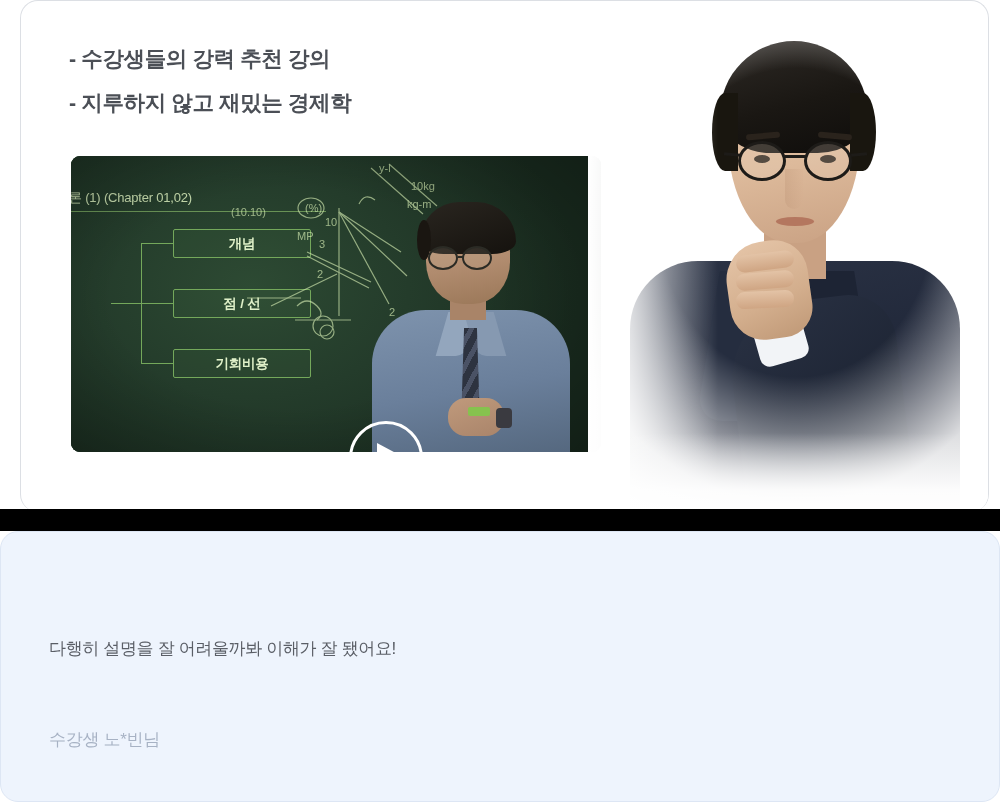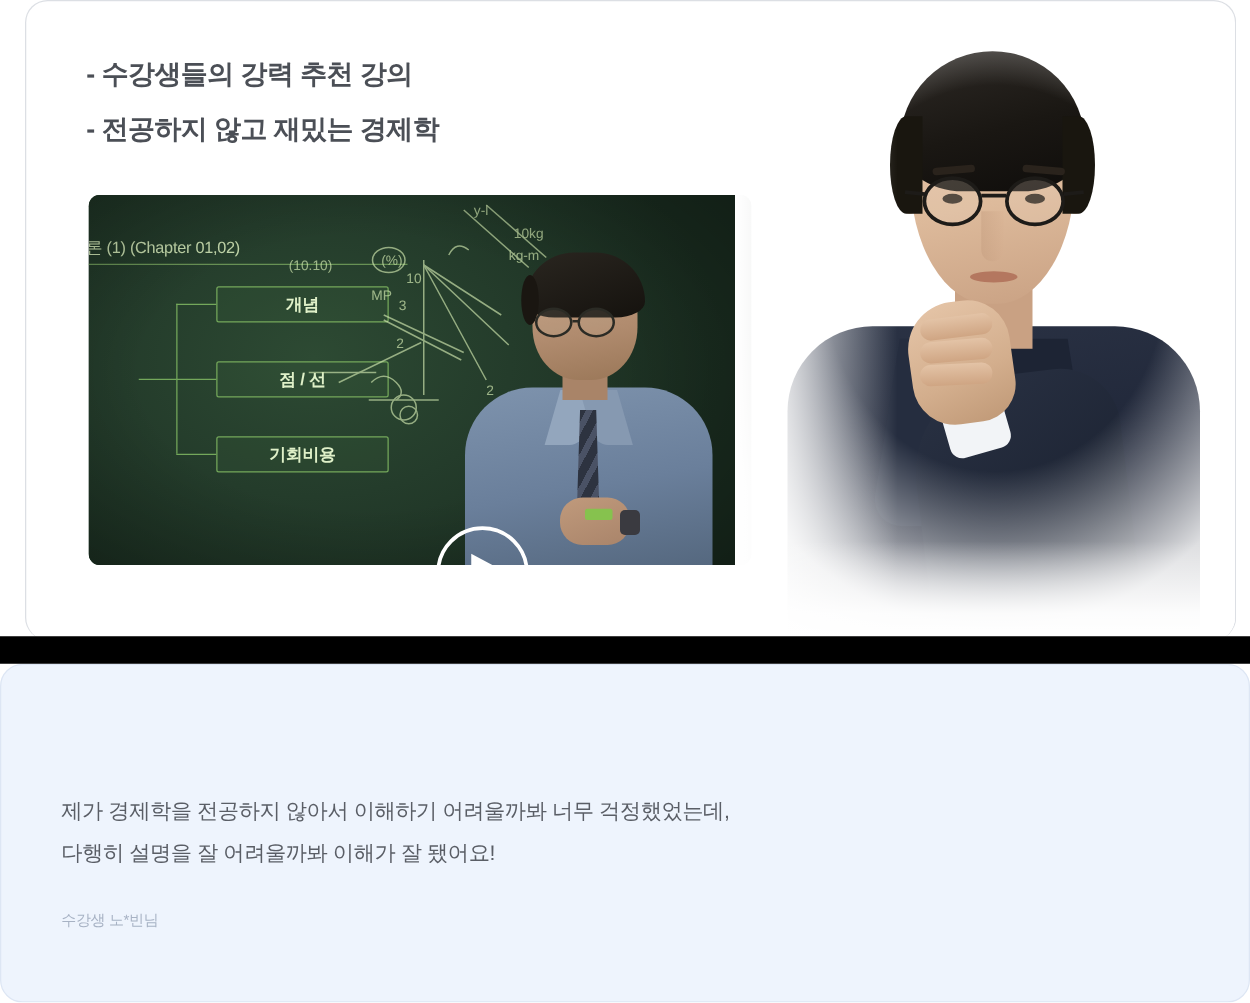--- a/index.html
+++ b/index.html
@@ -380,36 +380,36 @@
     font-size: 17px;
     color: #5a5e66;
     letter-spacing: -0.35px;
     line-height: 34px;
   }
   .t-body div { white-space: nowrap; }
   .t-author {
     position: absolute;
     left: 48px;
     top: 196px;
-    font-size: 12px;
+    font-size: 17px;
     color: #a7b2c4;
     letter-spacing: -0.3px;
     white-space: nowrap;
   }
 </style>
 </head>
 <body>
 
 <div class="page">
 
   <section class="hero-card">
 
     <div class="hero-headings">
       <div class="hero-line">- 수강생들의 강력 추천 강의</div>
-      <div class="hero-line">- 전공하지 않고 재밌는 경제학</div>
+      <div class="hero-line">- 지루하지 않고 재밌는 경제학</div>
     </div>
 
     <div class="video-thumb">
 
       <div class="board"></div>
 
       <div class="board-title">론 (1) (Chapter 01,02)</div>
       <div class="board-underline"></div>
 
       <div class="board-boxes">
@@ -519,19 +519,18 @@
       <div class="ins-glow"></div>
       <div class="ins-fadeleft"></div>
       <div class="ins-fadebottom"></div>
     </div>
   </section>
 
   <div class="divider-band"></div>
 
   <section class="testimonial-card">
     <div class="t-body">
-      <div>제가 경제학을 전공하지 않아서 이해하기 어려울까봐 너무 걱정했었는데,</div>
       <div>다행히 설명을 잘 어려울까봐 이해가 잘 됐어요!</div>
     </div>
     <div class="t-author">수강생 노*빈님</div>
   </section>
 
 </div>
 
 </body></html>

